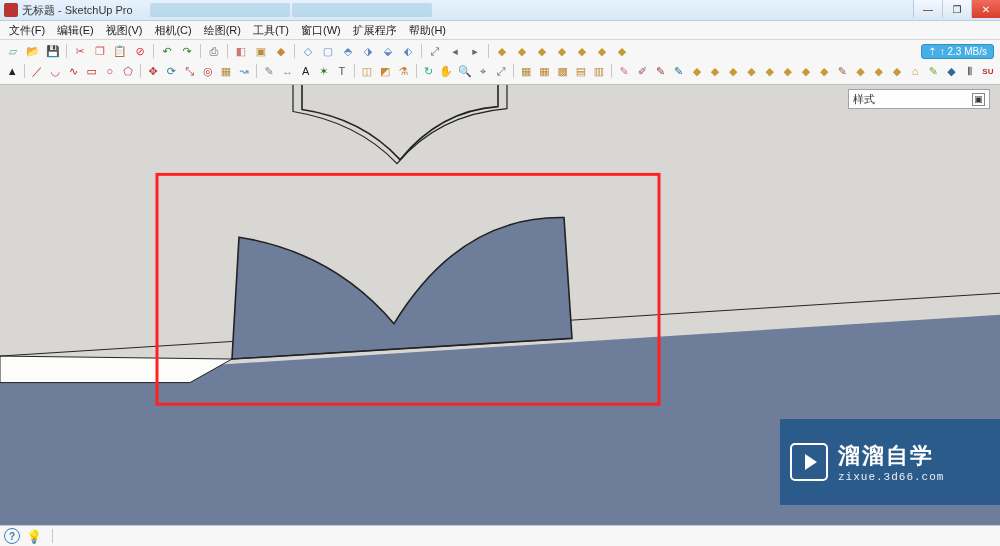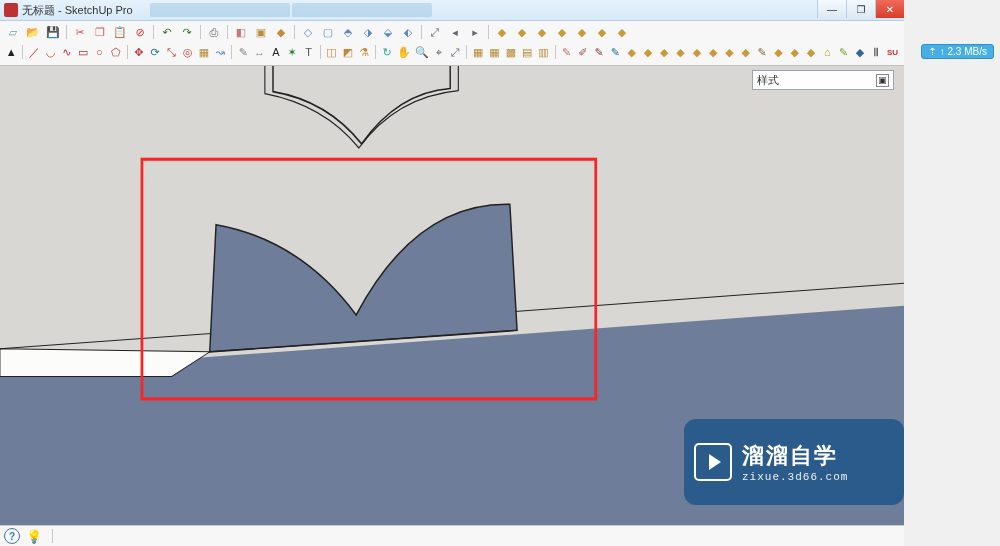--- a/index.html
+++ b/index.html
@@ -7,21 +7,21 @@
     padding: 0;
     width: 1000px;
     height: 546px;
     font-family: "Microsoft YaHei", "SimSun", Tahoma, sans-serif;
     font-size: 11px;
     background: #f0f0f0;
     overflow: hidden;
     user-select: none;
   }
   .window {
-    width: 904px;
+    width: 1000px;
     height: 546px;
     display: flex;
     flex-direction: column;
     background: #fff;
   }
   .titlebar {
     height: 20px;
     background: linear-gradient(to bottom, #e6f2fc, #d7e9f7);
     display: flex;
     align-items: center;
@@ -171,21 +171,20 @@
     bottom: 20px;
     width: 220px;
     height: 86px;
     background: #2b5b8a;
     color: #fff;
     display: flex;
     align-items: center;
     gap: 10px;
     padding: 0 10px;
     box-sizing: border-box;
-    border-radius: 12px;
   }
   .watermark .play {
     width: 34px;
     height: 34px;
     border: 2px solid #fff;
     border-radius: 5px;
     display: flex;
     align-items: center;
     justify-content: center;
   }
@@ -257,20 +256,31 @@
       <div class="tab"></div>
       <div class="tab"></div>
     </div>
     <div class="win-controls">
       <div class="win-btn">—</div>
       <div class="win-btn">❐</div>
       <div class="win-btn close">✕</div>
     </div>
   </div>
 
+  <div class="menubar" id="menubar">
+      <span>文件(F)</span>
+      <span>编辑(E)</span>
+      <span>视图(V)</span>
+      <span>相机(C)</span>
+      <span>绘图(R)</span>
+      <span>工具(T)</span>
+      <span>窗口(W)</span>
+      <span>扩展程序</span>
+      <span>帮助(H)</span>
+    </div>
 
   <div class="toolbars" id="toolbars">
       <div class="toolbar-row">
         <div class="tool" style="color: rgb(102, 170, 170);">▱</div>
         <div class="tool" style="color: rgb(202, 162, 74);">📂</div>
         <div class="tool" style="color: rgb(59, 106, 192);">💾</div>
         <div class="sep"></div>
         <div class="tool" style="color: rgb(221, 85, 85);">✂</div>
         <div class="tool" style="color: rgb(221, 85, 85);">❐</div>
         <div class="tool" style="color: rgb(221, 85, 85);">📋</div>

